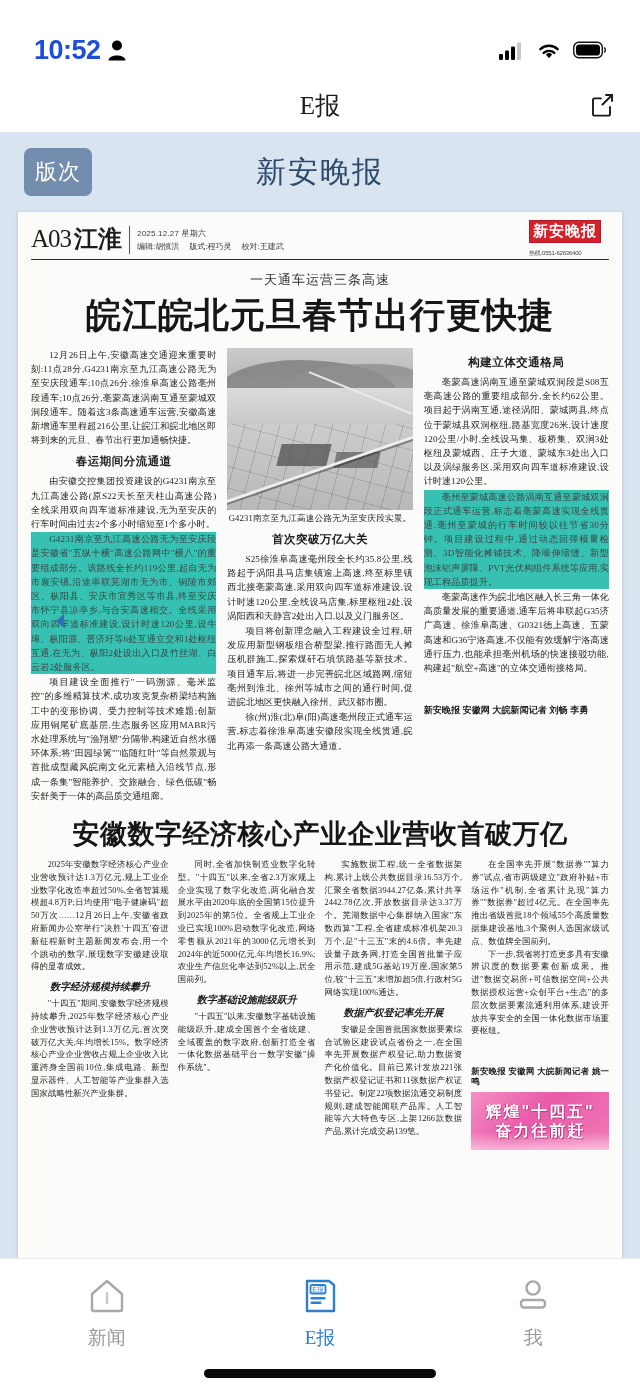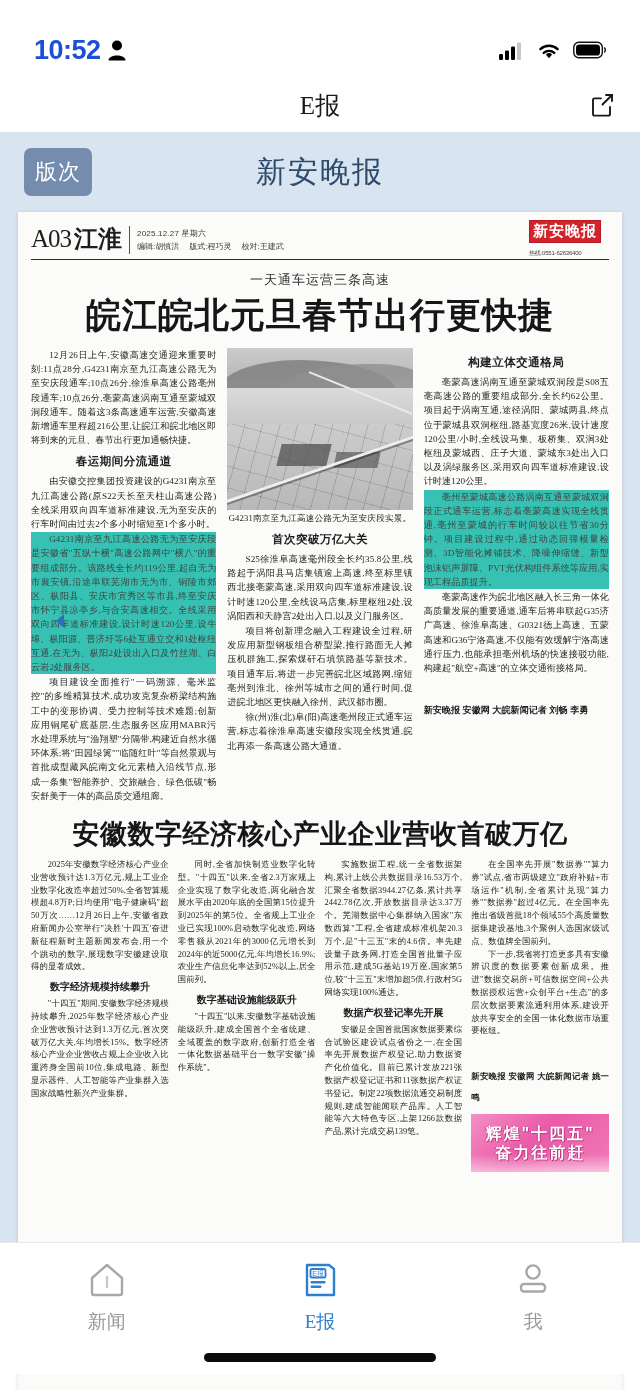--- a/index.html
+++ b/index.html
@@ -272,20 +272,21 @@
     text-indent: 2em;
     font-family: "Liberation Serif", serif;
     color: #1f1f1f;
     letter-spacing: 0.1px;
   }
   .np-sub4 {
     font-size: 10px;
     font-weight: bold;
     text-align: center;
     margin: 6px 0 4px 0;
+    font-style: italic;
   }
   .np-ad {
     margin-top: 6px;
     height: 58px;
     background: linear-gradient(135deg,#f48fc4 0%, #ea5aa8 45%, #f07ab8 100%);
     position: relative;
     display: flex; flex-direction: column;
     align-items: center; justify-content: center;
     overflow: hidden;
   }
@@ -300,21 +301,21 @@
     font-size: 16px;
     letter-spacing: 2px;
     text-shadow: 1px 1px 0 #c23a86, -1px 0 0 #c23a86;
     z-index: 2;
     line-height: 19px;
   }
 
   
   .tabbar {
     position: absolute;
-    left: 0; right: 0; bottom: 16px;
+    left: 0; right: 0; bottom: 0;
     height: 132px;
     background: #ffffff;
     border-top: 1px solid #e8e8e8;
     display: flex;
     padding-top: 10px;
   }
   .tab {
     flex: 1;
     display: flex; flex-direction: column;
     align-items: center; gap: 7px;
@@ -458,21 +459,21 @@
         <p class="np-p4">"十四五"以来,安徽数字基础设施能级跃升,建成全国首个全省统建、全域覆盖的数字政府,创新打造全省一体化数据基础平台一数字安徽"操作系统"。</p>
       </div>
       <div class="np-col">
         <p class="np-p4">实施数据工程,统一全省数据架构,累计上线公共数据目录16.53万个,汇聚全省数据3944.27亿条,累计共享2442.78亿次,开放数据目录达3.37万个。芜湖数据中心集群纳入国家"东数西算"工程,全省建成标准机架20.3万个,是"十三五"末的4.6倍。率先建设量子政务网,打造全国首批量子应用示范,建成5G基站19万座,国家第5位,较"十三五"末增加超5倍,行政村5G网络实现100%通达。</p>
         <div class="np-sub4">数据产权登记率先开展</div>
         <p class="np-p4">安徽是全国首批国家数据要素综合试验区建设试点省份之一,在全国率先开展数据产权登记,助力数据资产化价值化。目前已累计发放221张数据产权登记证书和11张数据产权证书登记。制定22项数据流通交易制度规则,建成智能闻联产品库。人工智能等六大特色专区,上架1266款数据产品,累计完成交易139笔。</p>
       </div>
       <div class="np-col">
         <p class="np-p4">在全国率先开展"数据券""算力券"试点,省市两级建立"政府补贴+市场运作"机制,全省累计兑现"算力券""数据券"超过4亿元。在全国率先推出省级首批18个领域55个高质量数据集建设基地,3个聚例人选国家级试点、数值牌全国前列。</p>
         <p class="np-p4">下一步,我省将打造更多具有安徽辨识度的数据要素创新成果。推进"数据交易所+可信数据空间+公共数据授权运营+众创平台+生态"的多层次数据要素流通利用体系,建设开放共享安全的全国一体化数据市场重要枢纽。</p>
-        <div class="np-byline" style="font-size:8.4px;line-height:21px;">新安晚报 安徽网 大皖新闻记者 姚一鸣</div>
+        <div class="np-byline" style="font-size:8.4px;line-height:10px;">新安晚报 安徽网 大皖新闻记者 姚一鸣</div>
         <div class="np-ad">
           <span class="ad-l1">辉煌"十四五"</span>
           <span class="ad-l2">奋力往前赶</span>
         </div>
       </div>
     </div>
 
   </div>
 </div>
 

